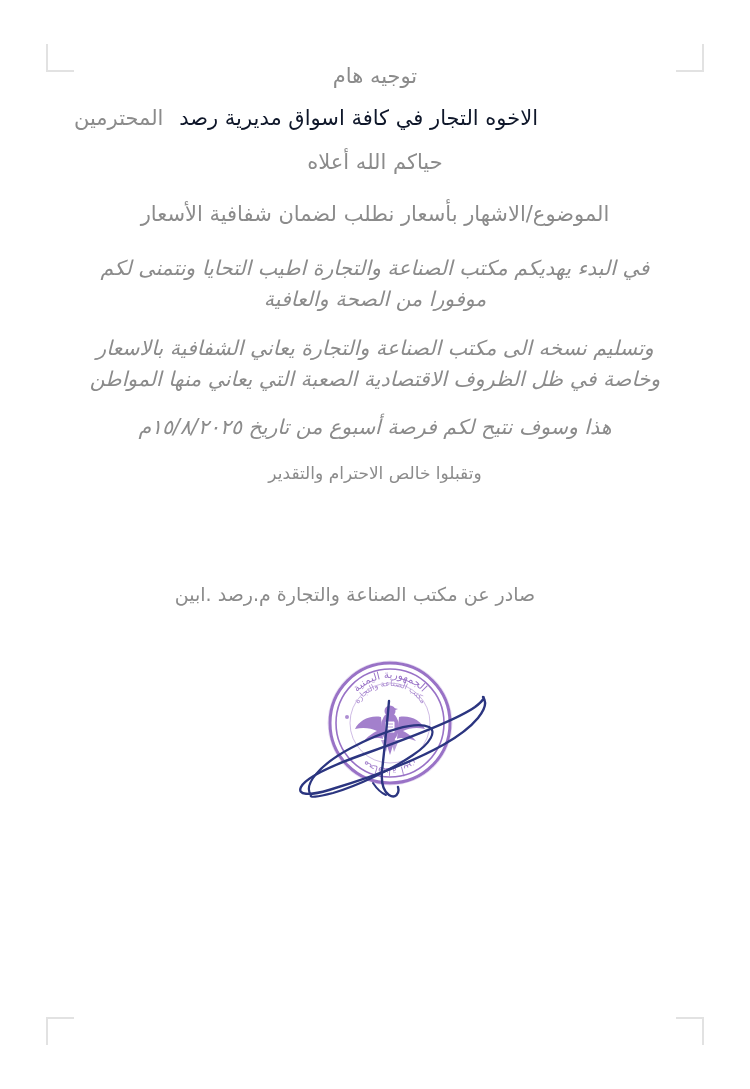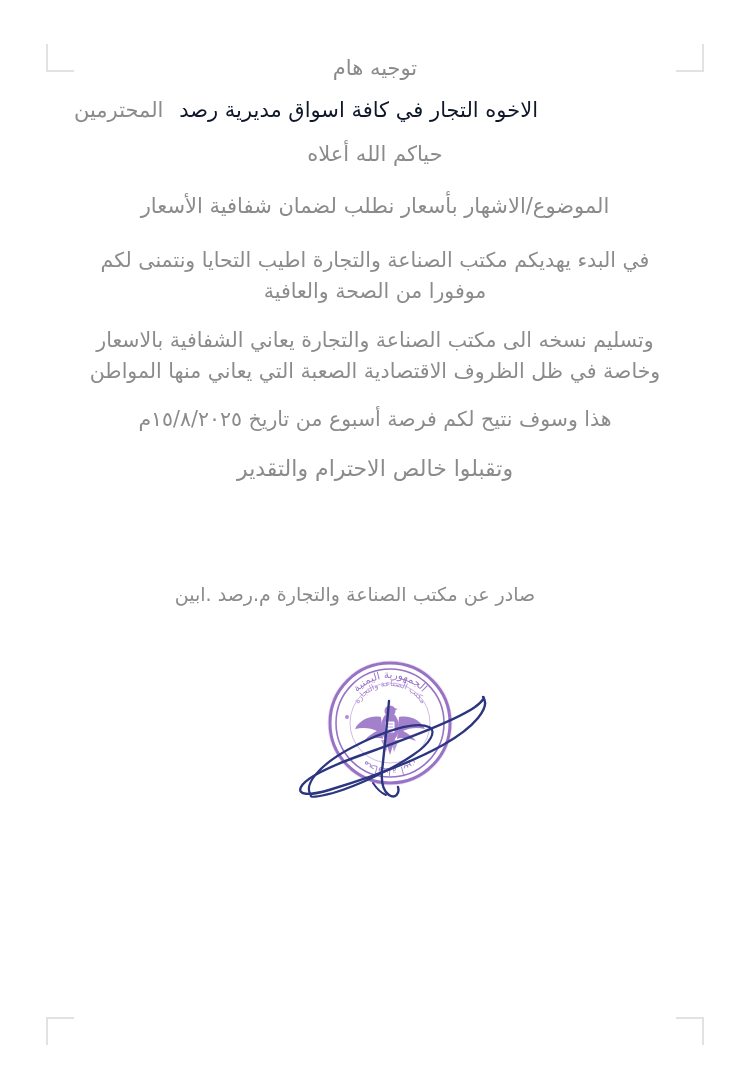--- a/index.html
+++ b/index.html
@@ -40,21 +40,21 @@
     right: 62px;
     text-align: center;
     color: #8b8b8b;
     direction: rtl;
   }
 
   .line {
     font-size: 21px;
     line-height: 1.42;
     color: #8b8b8b;
-    margin: 0;
+    margin: 8px;
     white-space: pre-wrap;
   }
 
   .title-line {
     font-size: 21px;
     margin-bottom: 14px;
   }
 
   
   .addressee-row {
@@ -71,41 +71,41 @@
     color: #0f172a;
     white-space: nowrap;
   }
   .addressee-honorific {
     position: absolute;
     left: 12px;
     top: 0;
     font-size: 21px;
     color: #8b8b8b;
     white-space: nowrap;
-    font-family: Liberation Serif, serif;
   }
 
   .greeting-line { margin-bottom: 22px; }
 
   .subject-line {
     font-size: 21px;
     margin-bottom: 24px;
   }
 
   .para {
     font-size: 20.5px;
     line-height: 1.5;
     color: #8b8b8b;
     margin: 0 0 18px 0;
     padding: 0 28px;
+    font-style: italic;
   }
   .para-wide { padding: 0 8px; }
 
   .closing-line {
-    font-size: 22px;
+    font-size: 17px;
     margin-bottom: 8px;
   }
 
   .issued-by {
     position: absolute;
     top: 583px;
     right: 0;
     left: 0;
     text-align: center;
     font-size: 19px;

